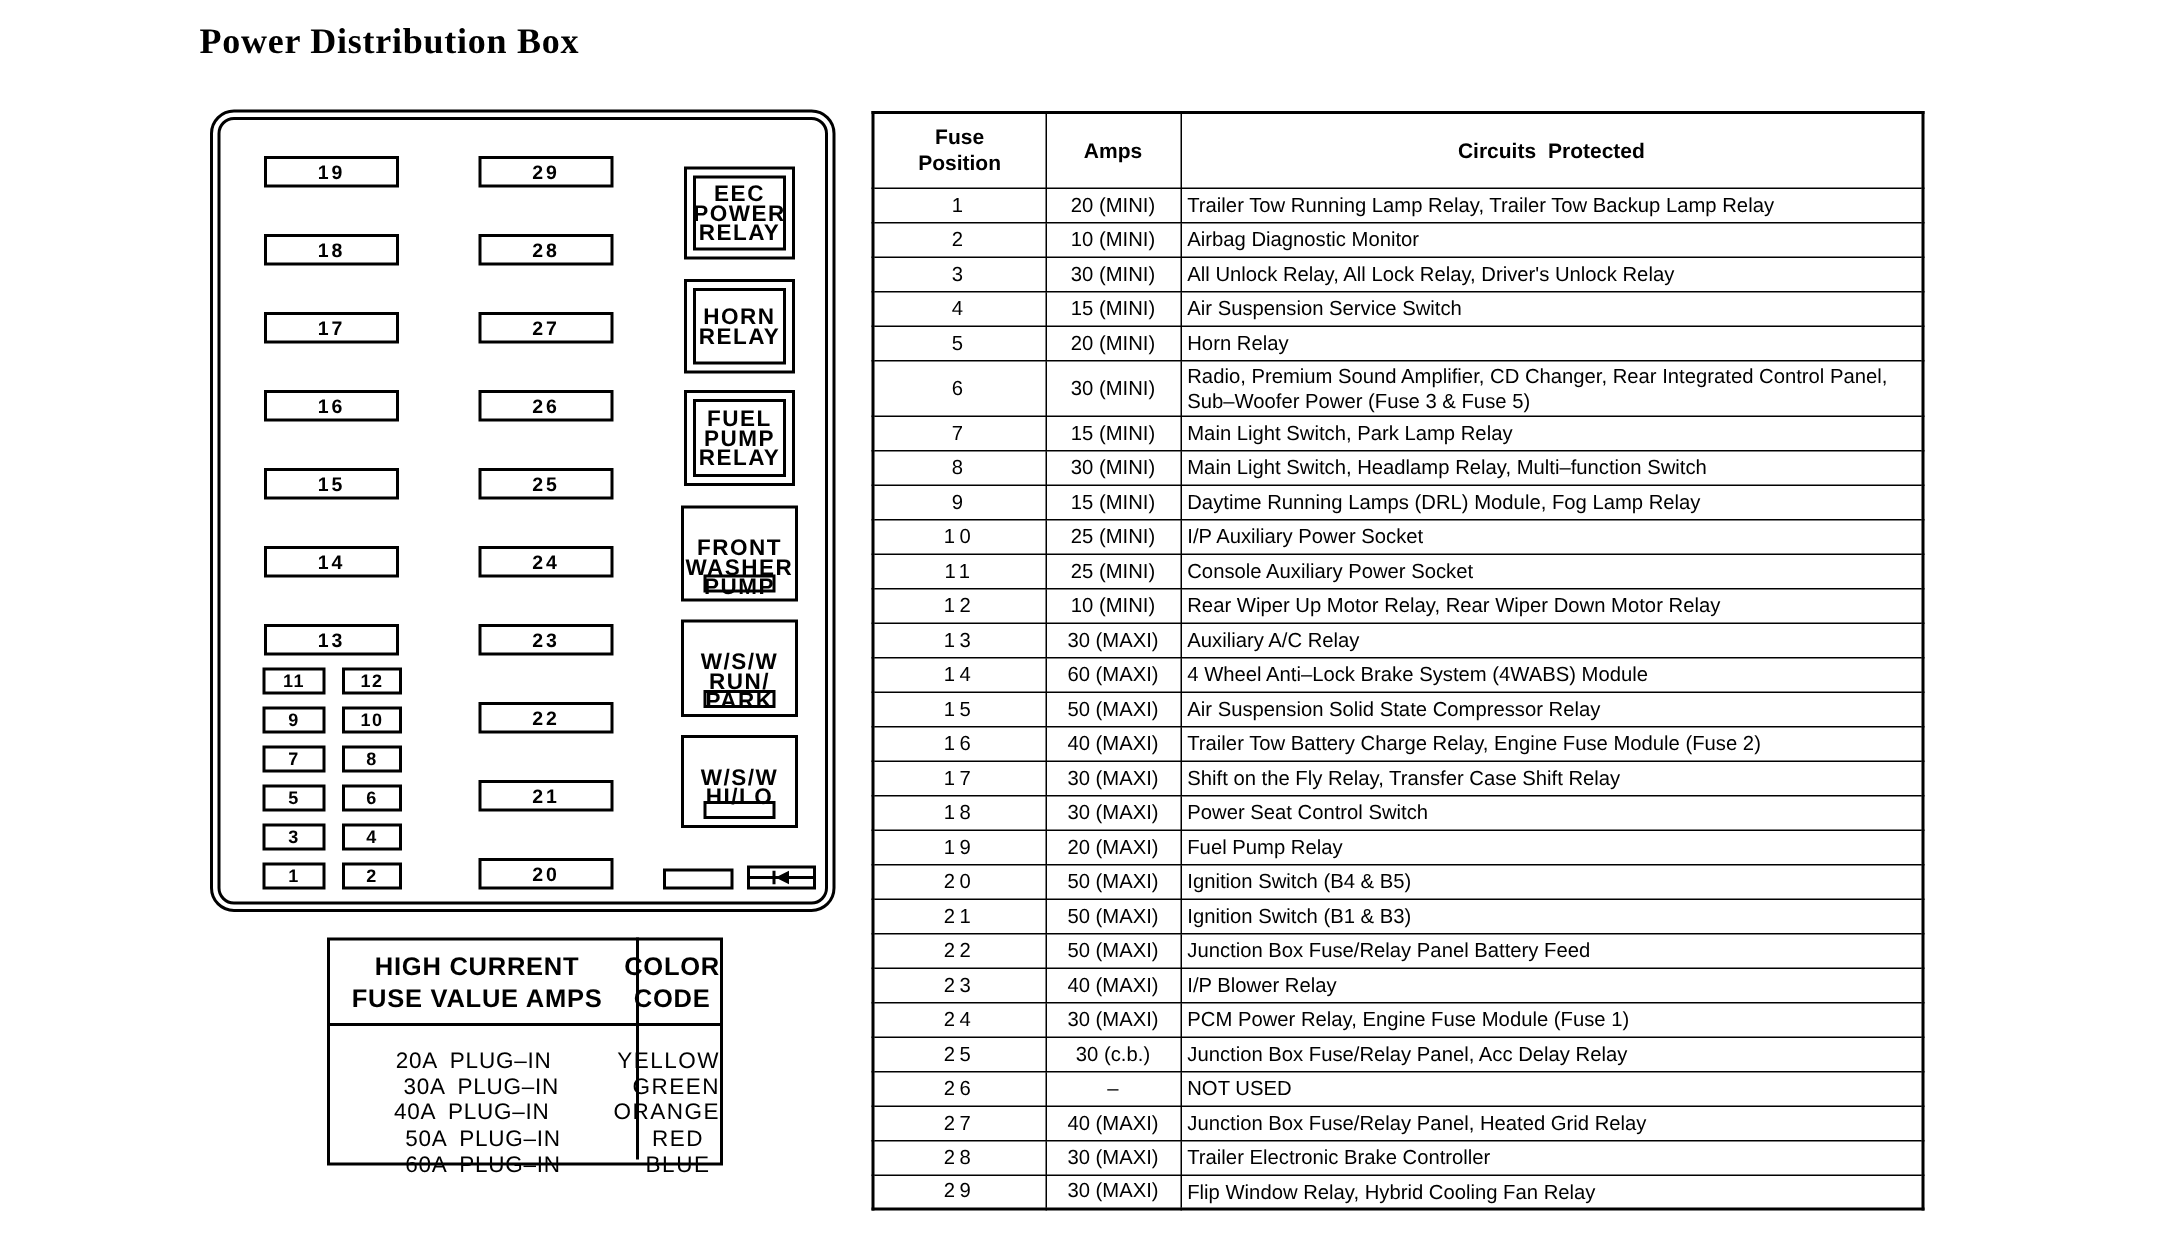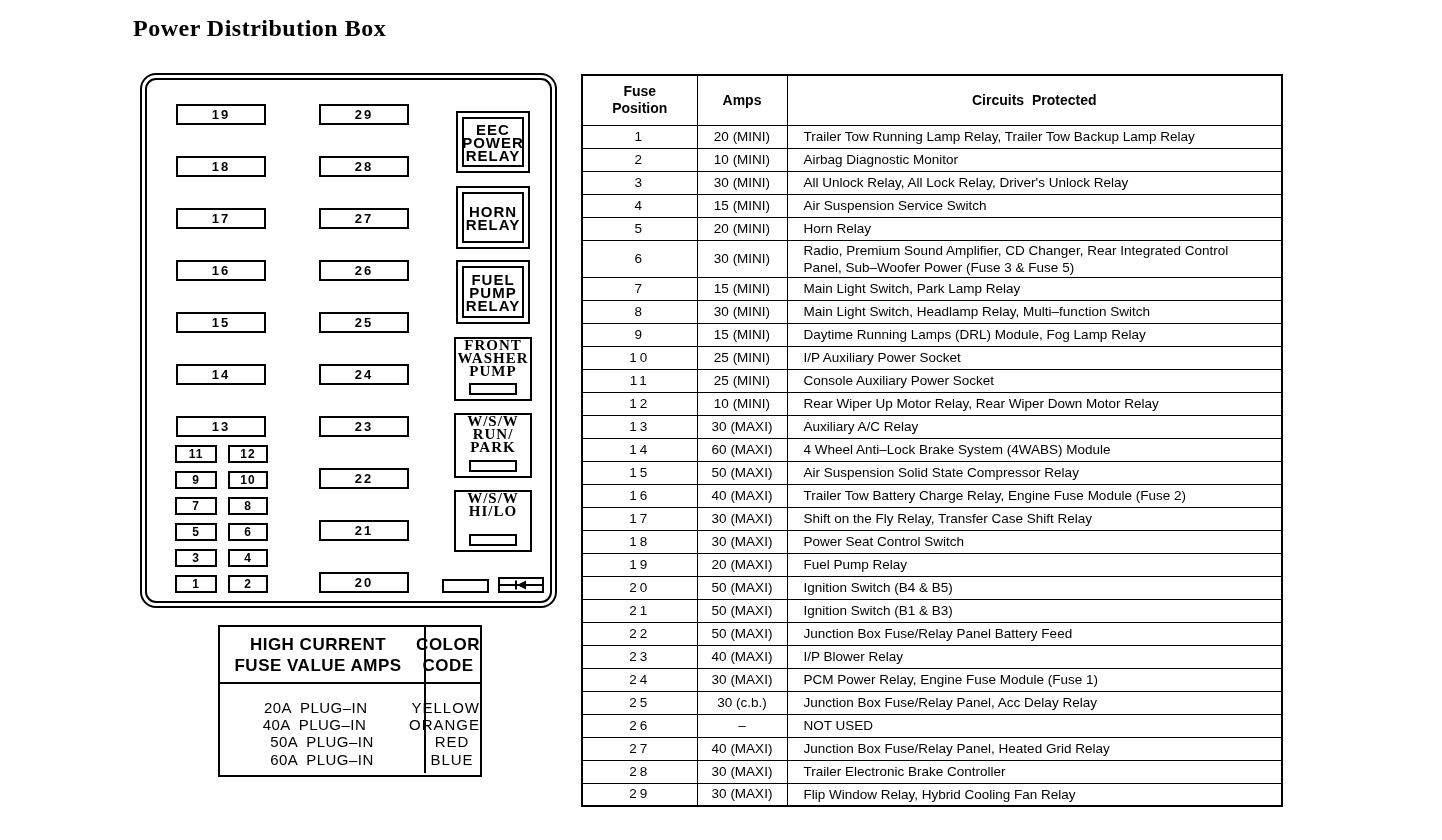--- a/index.html
+++ b/index.html
@@ -44,21 +44,21 @@
   }
   .relay-label, .rbox-label {
     white-space:pre-line; text-align:center;
     font-weight:bold; font-size:15px; line-height:13px; letter-spacing:1px;
   }
   .r-eec  { top:36px;  height:62px; }
   .r-horn { top:111px; height:63px; }
   .r-fuel { top:185px; height:64px; }
 
   .rbox { position:absolute; left:312px; width:78px; border:2px solid #000; text-align:center; }
-  .rbox-label { display:block; margin-top:0;font-family:Liberation Serif, serif; }
+  .rbox-label { display:block; margin-top:20px; }
   .rbox .slot {
     position:absolute; bottom:4px; left:50%; transform:translateX(-50%);
     width:48px; height:12px; border:2px solid #000;
   }
   .r-washer  { top:262px; height:64px; }
   .r-runpark { top:338px; height:65px; }
   .r-hilo    { top:415px; height:62px; }
 
   .mini-blank { position:absolute; left:300px; top:504px; width:47px; height:14px; border:2px solid #000; }
   .mini-diode { position:absolute; left:356px; top:502px; width:46px; height:16px; border:2px solid #000; }
@@ -88,21 +88,21 @@
   .ftable th, .ftable td { border:1px solid #000; vertical-align:middle; overflow:hidden; }
   .ftable thead tr { height:50px; }
   .ftable th { font-weight:bold; font-size:14px; line-height:17px; text-align:center; }
   .ftable th.c-pos { white-space:pre-line; }
   .ftable th.c-circ { word-spacing:4px; }
   .ftable tbody tr { height:23px; }
   .c-pos  { width:115px;margin-top:20px; }
   .c-amps { width:90px; }
   td.c-pos  { text-align:center; letter-spacing:3px; }
   td.c-amps { text-align:center; }
-  td.c-circ { text-align:left; padding:1px 16px; line-height:17px; }
+  td.c-circ { text-align:left; padding:1px 4px; line-height:17px; }
 </style>
 </head>
 <body>
 
 <h1 class="page-title">Power Distribution Box</h1>
 
 <div class="fusebox">
 
   <div class="col-left">
 
@@ -201,20 +201,24 @@
     <div class="lg-hr">COLOR
 CODE</div>
   </div>
   <div class="lg-body">
 
   <div class="lg-row">
         <div class="lg-amps">20A PLUG–IN</div>
         <div class="lg-color">YELLOW</div>
       </div>
       <div class="lg-row">
+        <div class="lg-amps">30A PLUG–IN</div>
+        <div class="lg-color">GREEN</div>
+      </div>
+      <div class="lg-row">
         <div class="lg-amps">40A PLUG–IN</div>
         <div class="lg-color">ORANGE</div>
       </div>
       <div class="lg-row">
         <div class="lg-amps">50A PLUG–IN</div>
         <div class="lg-color">RED</div>
       </div>
       <div class="lg-row">
         <div class="lg-amps">60A PLUG–IN</div>
         <div class="lg-color">BLUE</div>

